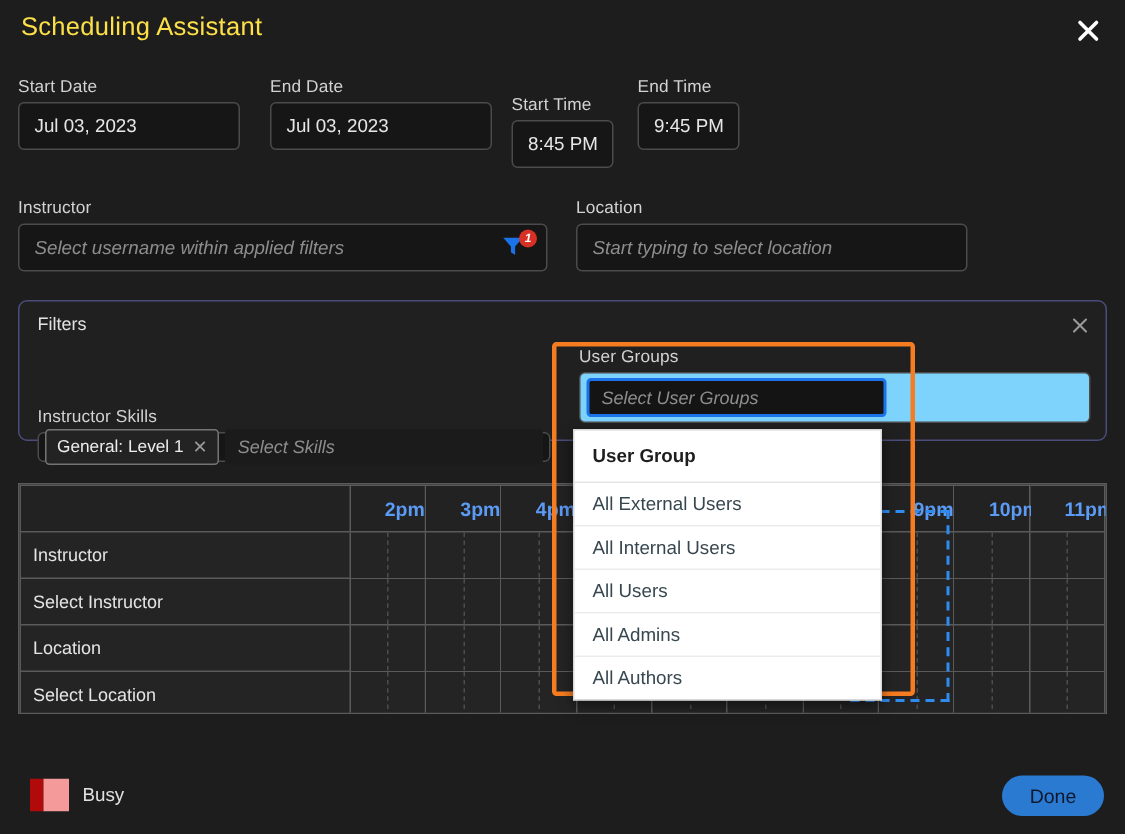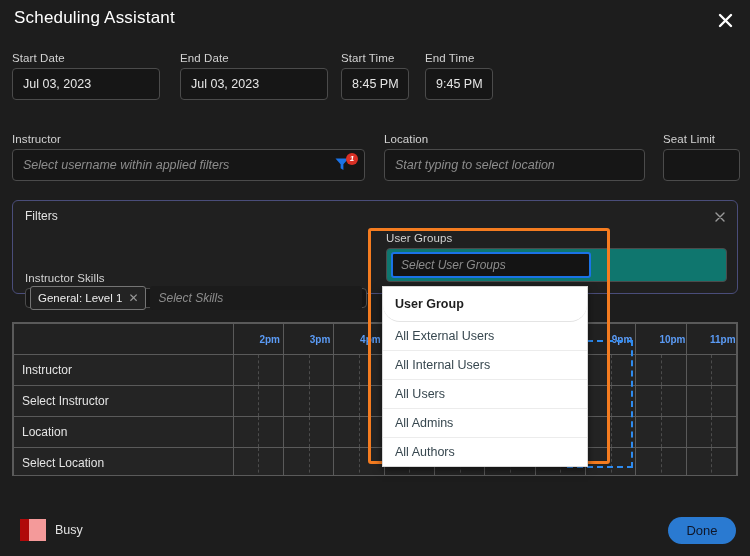--- a/index.html
+++ b/index.html
@@ -22,21 +22,21 @@
     position: absolute;
     left: 0; top: 0;
     width: 750px; height: 44px;
     background: #1d1d1d;
   }
   .title {
     position: absolute;
     left: 14px; top: 8px;
     font-size: 17px;
     font-weight: 400;
-    color: #ffffff;
+    color: #fde047;
     letter-spacing: .2px;
   }
   .close-btn {
     position: absolute;
     right: 12px; top: 7px;
     width: 26px; height: 26px;
     cursor: pointer;
     display: flex; align-items: center; justify-content: center;
   }
   .close-btn svg { display: block; }
@@ -62,21 +62,21 @@
     color: #e6e6e6;
     overflow: hidden;
     white-space: nowrap;
   }
   .inp.ph { color: #8d8d8d; font-style: italic; }
 
   
   .row1 { position: absolute; left: 0; top: 52px; width: 750px; height: 62px; }
   .f-startdate { position: absolute; left: 12px;  top: 0; width: 148px; }
   .f-enddate   { position: absolute; left: 180px; top: 0; width: 148px; }
-  .f-starttime { position: absolute; left: 341px; top: 0; width: 68px; }
+  .f-starttime { position: absolute; left: 341px; top: 12px; width: 68px; }
   .f-endtime   { position: absolute; left: 425px; top: 0; width: 68px; }
   .f-timezone  { position: absolute; left: 506px; top: 0; width: 234px; }
   .tz-note {
     font-size: 11px;
     color: #cfcfcf;
     margin-top: 4px;
     white-space: nowrap;
   }
 
   
@@ -169,21 +169,21 @@
     font-size: 12px;
     font-style: italic;
     color: #8d8d8d;
   }
   .f-groups {
     position: absolute;
     left: 373px; top: 31px;
     width: 341px;
   }
   .groups-box {
-    background: #0f766e;
+    background: #7dd3fc;
     border: 1px solid #4b4b4b;
     border-radius: 4px;
     height: 34px;
     display: flex;
     align-items: center;
     padding: 0 4px;
   }
   .groups-input {
     width: 200px;
     height: 26px;
@@ -218,21 +218,20 @@
     border: 1px solid #d8d8d8;
     box-shadow: 0 3px 8px rgba(0,0,0,.5);
     z-index: 50;
   }
   .dd-head {
     font-size: 12.5px;
     font-weight: 700;
     color: #1e1e1e;
     padding: 10px 12px;
     border-bottom: 1px solid #e4e4e4;
-    border-radius: 17px;
   }
   .dd-item {
     font-size: 12.5px;
     color: #37474f;
     padding: 7px 12px;
     border-bottom: 1px solid #ececec;
     cursor: pointer;
     white-space: nowrap;
   }
   .dd-item:last-child { border-bottom: none; }
@@ -253,21 +252,21 @@
   }
   .grid-table th, .grid-table td {
     border: 1px solid #5a5a5a;
     height: 31px;
     padding: 0;
   }
   .lbl-col { width: 218px; }
   .hour-col { width: 50px; }
   th.hour {
     color: #5b9bf5;
-    font-size: 10px;
+    font-size: 13px;
     font-weight: 700;
     text-align: center;
     padding-left: 23px;
     background: #222222;
     position: relative;
   }
   th.corner { background: #222222; }
   td.rowlabel {
     color: #e4e4e4;
     font-size: 12px;
@@ -376,24 +375,20 @@
         <span class="filter-badge">1</span>
       </span>
     </div>
   </div>
 
   <div class="f-location">
     <span class="fld-label">Location</span>
     <div class="inp ph">Start typing to select location</div>
   </div>
 
-  <div class="f-seat">
-    <span class="fld-label">Seat Limit</span>
-    <div class="inp"></div>
-  </div>
 
 </div>
 
 <div class="filters-panel">
 
   <div class="filters-title">Filters</div>
 
   <div class="filters-close">
     <svg width="10" height="10" viewBox="0 0 10 10" aria-hidden="true">
       <path d="M1 1 L9 9 M9 1 L1 9" stroke="#9a9a9a" stroke-width="1.4" stroke-linecap="round"></path>

